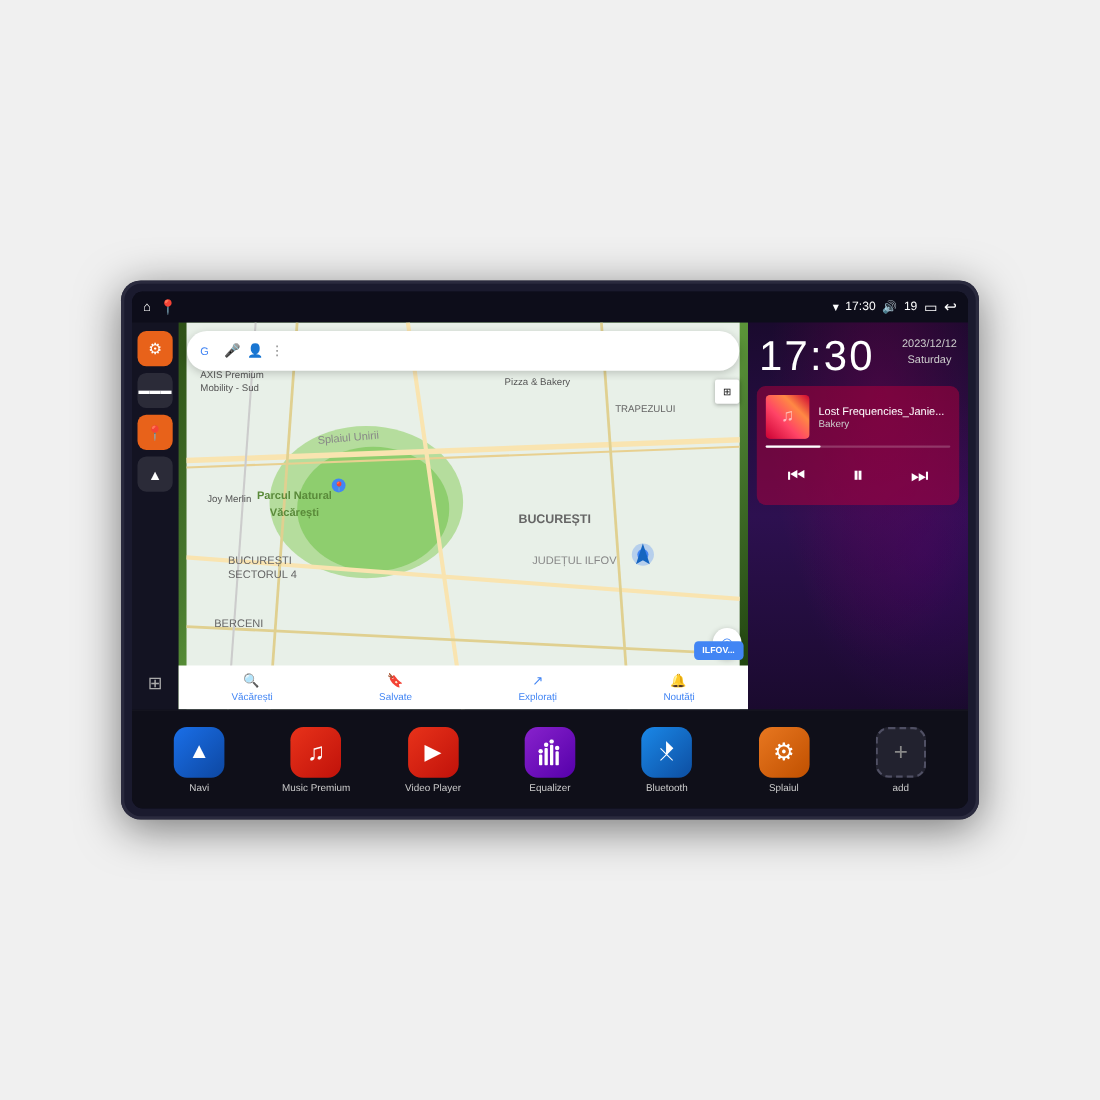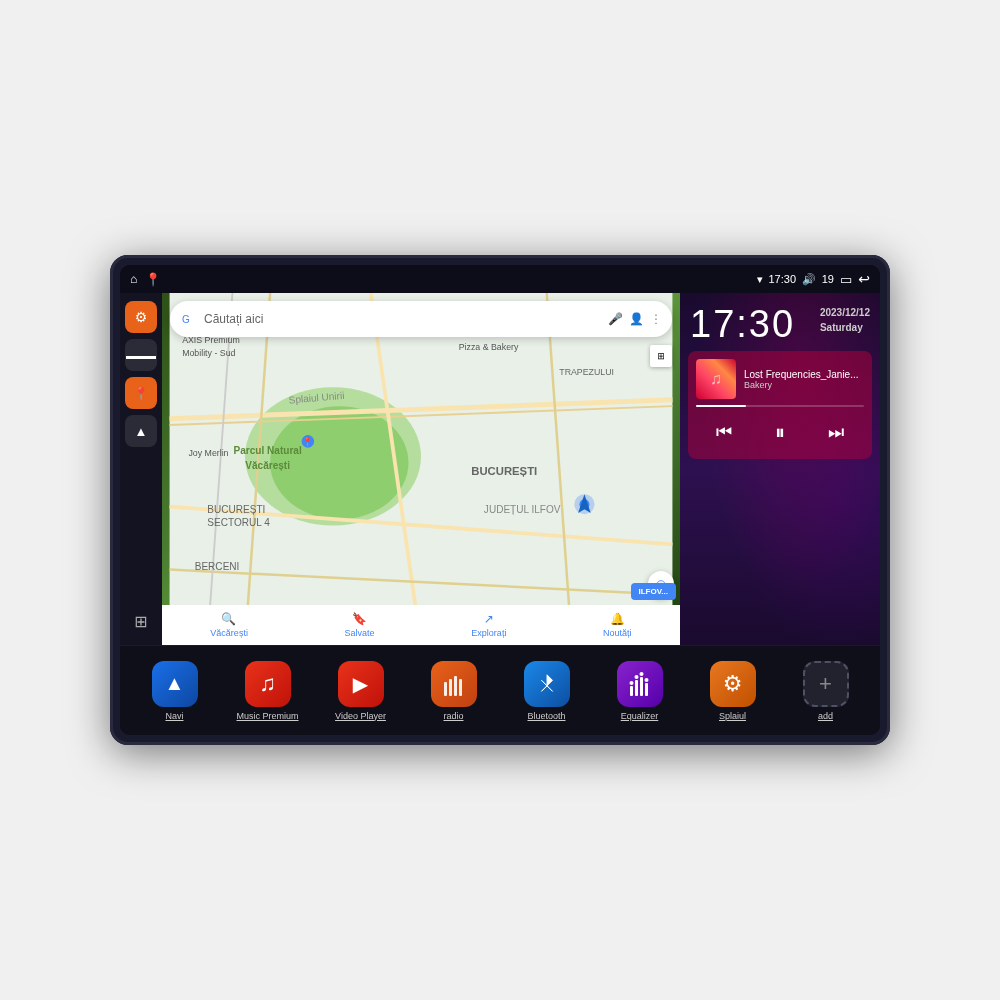--- a/index.html
+++ b/index.html
@@ -251,25 +251,24 @@
 
     .time-display {
       font-size: 38px;
       font-weight: 300;
       color: #fff;
       line-height: 1;
       letter-spacing: 2px;
     }
 
     .date-display {
-      text-align: left;
+      text-align: center;
       color: #ccc;
       font-size: 10px;
       line-height: 1.5;
-      font-weight: bold;
     }
 
     .music-section {
       position: relative;
       z-index: 1;
       flex: 1;
       padding: 0 8px 8px;
     }
 
     .music-card {
@@ -393,21 +392,20 @@
       align-items: center;
       justify-content: center;
       font-size: 22px;
     }
 
     .app-icon-label {
       color: #ccc;
       font-size: 9px;
       text-align: left;
       white-space: nowrap;
-      text-decoration: underline;
     }
 
     .icon-navi { background: linear-gradient(135deg, #1a6fe8, #0d47a1); color: #fff; }
     .icon-music { background: linear-gradient(135deg, #e8321a, #c0120a); color: #fff; }
     .icon-video { background: linear-gradient(135deg, #e8321a, #c0120a); color: #fff; }
     .icon-radio { background: linear-gradient(135deg, #e8621a, #c04010); color: #fff; }
     .icon-bluetooth { background: linear-gradient(135deg, #1a88e8, #0d4ea1); color: #fff; }
     .icon-equalizer { background: linear-gradient(135deg, #8822cc, #5500aa); color: #fff; }
     .icon-settings { background: linear-gradient(135deg, #e87720, #c05000); color: #fff; }
     .icon-add { background: rgba(80,80,100,0.3); border: 2px dashed rgba(150,150,180,0.4); color: #888; }
@@ -557,21 +555,20 @@
             </svg>
           </div>
 
           <div class="maps-overlay">
 
             <div class="maps-search-bar">
               <svg class="maps-logo" viewBox="0 0 18 18">
                 <circle cx="9" cy="9" r="8" fill="#fff"></circle>
                 <text x="2" y="13" font-size="10" fill="#4285f4">G</text>
               </svg>
-              <span class="maps-search-text">Căutați aici</span>
               <div class="maps-search-icons">
                 <span style="color:#4285f4; font-size:12px;">🎤</span>
                 <span style="font-size:12px;">👤</span>
                 <span style="font-size:12px; color:#888;">⋮</span>
               </div>
             </div>
 
             <div class="map-layer-btn">
               <span style="font-size:9px;">⊞</span>
             </div>
@@ -657,61 +654,49 @@
         <span class="app-icon-label">Music Premium</span>
       </div>
 
       <div class="app-icon-item">
         <div class="app-icon-box icon-video">
           <span style="color:#fff; font-size:20px;">▶</span>
         </div>
         <span class="app-icon-label">Video Player</span>
       </div>
 
-      <div class="app-icon-item">
-        <div class="app-icon-box icon-radio">
-
-          <svg width="24" height="24" viewBox="0 0 24 24">
-            <rect x="2" y="10" width="3" height="14" rx="1" fill="white" opacity="0.9"></rect>
-            <rect x="7" y="7" width="3" height="17" rx="1" fill="white" opacity="0.9"></rect>
-            <rect x="12" y="4" width="3" height="20" rx="1" fill="white" opacity="0.9"></rect>
-            <rect x="17" y="7" width="3" height="17" rx="1" fill="white" opacity="0.9"></rect>
-          </svg>
-        </div>
-        <span class="app-icon-label">radio</span>
-      </div>
-
-      <div class="app-icon-item">
-        <div class="app-icon-box icon-bluetooth">
-
-          <svg width="22" height="22" viewBox="0 0 24 24">
-            <path d="M12 2 L18 8 L12 14 L18 20 L12 14 L6 20 L12 14 L6 8 L12 14 L12 2Z" fill="white" stroke="white" stroke-width="1" fill-rule="evenodd"></path>
-          </svg>
-        </div>
-        <span class="app-icon-label">Bluetooth</span>
-      </div>
 
       <div class="app-icon-item">
         <div class="app-icon-box icon-equalizer">
 
           <svg width="24" height="24" viewBox="0 0 24 24">
             <rect x="2" y="14" width="3" height="10" rx="1" fill="white"></rect>
             <rect x="7" y="8" width="3" height="16" rx="1" fill="white"></rect>
             <rect x="12" y="5" width="3" height="19" rx="1" fill="white"></rect>
             <rect x="17" y="11" width="3" height="13" rx="1" fill="white"></rect>
             <circle cx="3.5" cy="11" r="2" fill="white"></circle>
             <circle cx="8.5" cy="5" r="2" fill="white"></circle>
             <circle cx="13.5" cy="2" r="2" fill="white"></circle>
             <circle cx="18.5" cy="8" r="2" fill="white"></circle>
           </svg>
         </div>
         <span class="app-icon-label">Equalizer</span>
       </div>
 
       <div class="app-icon-item">
+        <div class="app-icon-box icon-bluetooth">
+
+          <svg width="22" height="22" viewBox="0 0 24 24">
+            <path d="M12 2 L18 8 L12 14 L18 20 L12 14 L6 20 L12 14 L6 8 L12 14 L12 2Z" fill="white" stroke="white" stroke-width="1" fill-rule="evenodd"></path>
+          </svg>
+        </div>
+        <span class="app-icon-label">Bluetooth</span>
+      </div>
+
+      <div class="app-icon-item">
         <div class="app-icon-box icon-settings">
           <span style="color:#fff; font-size:22px;">⚙</span>
         </div>
         <span class="app-icon-label">Splaiul</span>
       </div>
 
       <div class="app-icon-item">
         <div class="app-icon-box icon-add">
           <span style="color:#888; font-size:22px; font-weight:200;">+</span>
         </div>

